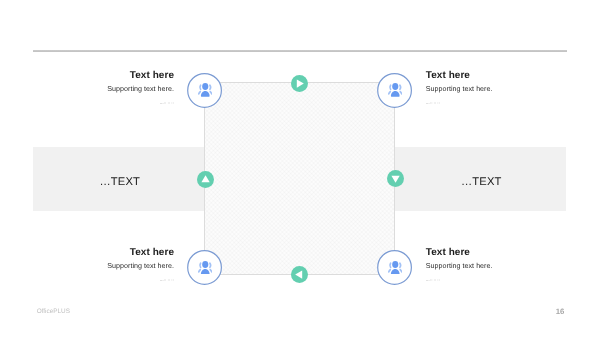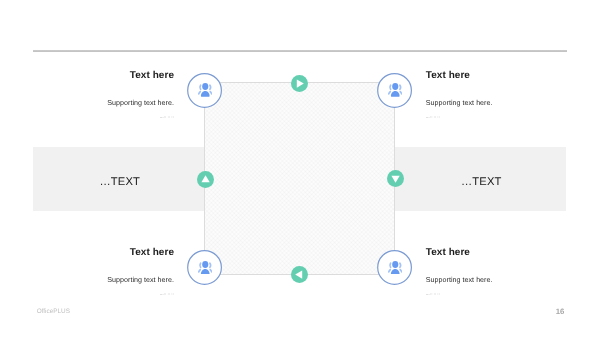--- a/index.html
+++ b/index.html
@@ -21,21 +21,21 @@
   .node .ring{position:absolute;left:0;top:0;width:35.1px;height:34.9px;display:block;}
   .node .glyphwrap{position:relative;z-index:1;display:block;line-height:0;}
   .node .glyph{width:14.5px;height:13.7px;display:block;}
 
   .gbtn{position:absolute;width:17px;height:17px;border-radius:50%;background:#63cfb0;
         display:flex;align-items:center;justify-content:center;}
   .gbtn svg{width:17px;height:17px;display:block;}
 
   .tblock{position:absolute;width:160px;}
   .tblock .h{font-size:10px;font-weight:bold;color:#1c1c1c;letter-spacing:0.05px;line-height:11px;}
-  .tblock .s{font-size:7.15px;color:#2e2e2e;line-height:8px;margin-top:18px;letter-spacing:0.02px;}
+  .tblock .s{font-size:7.15px;color:#2e2e2e;line-height:8px;margin-top:4px;letter-spacing:0.02px;}
   .tblock .d{font-size:4.0px;color:#6e6e6e;line-height:5px;margin-top:7.6px;letter-spacing:0px;}
   .ta-r{text-align:right;}
   .ta-l{text-align:left;}
 
   .bigtext{position:absolute;font-size:11.2px;font-weight:normal;color:#212121;letter-spacing:0.15px;}
 
   .footer-brand{position:absolute;left:36.7px;top:308.1px;font-size:6.4px;color:#c0c0c0;letter-spacing:0px;}
   .footer-page{position:absolute;left:555.7px;top:306.8px;font-size:7.8px;font-weight:bold;color:#a8a8a8;}
 </style>
 </head>

